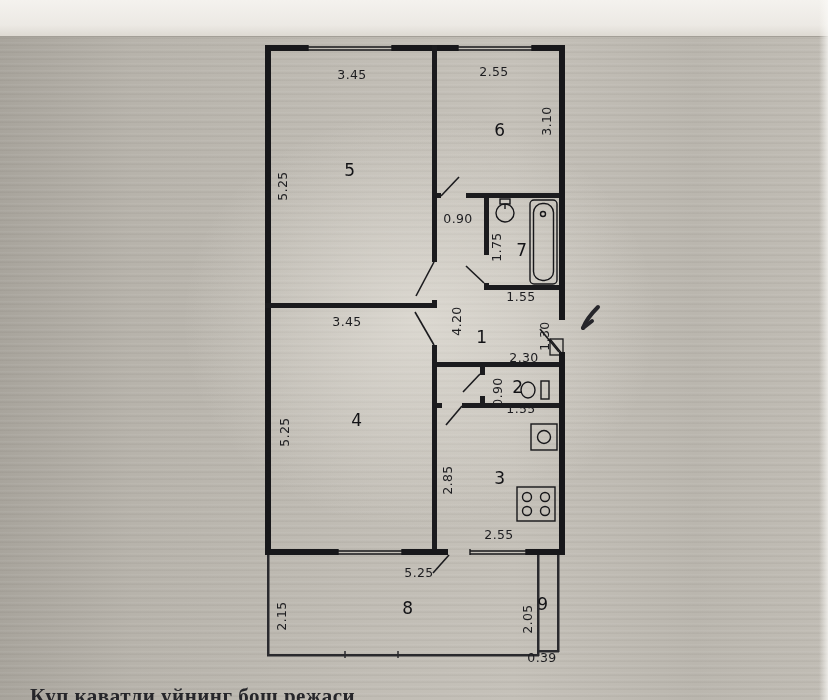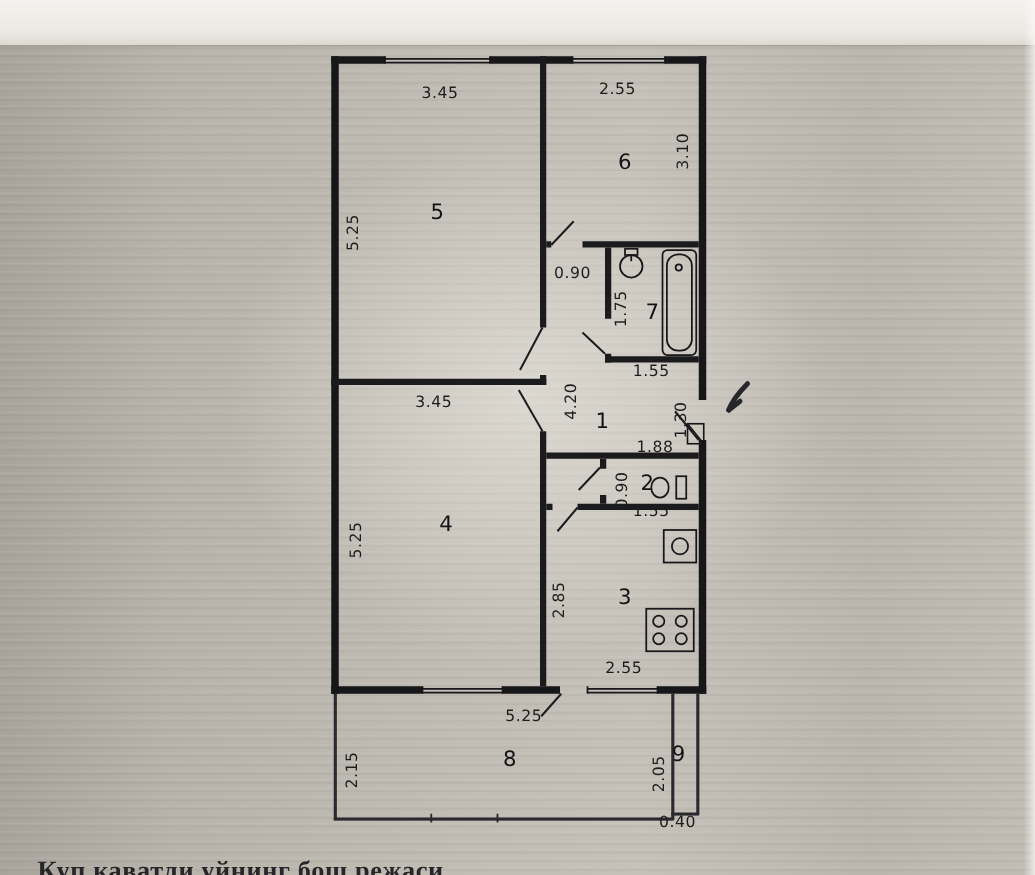--- a/index.html
+++ b/index.html
@@ -148,26 +148,26 @@
   <span class="room-no" style="left:350px;top:170px">5</span>
   <span class="room-no" style="left:500px;top:130px">6</span>
   <span class="room-no" style="left:522px;top:250px">7</span>
   <span class="room-no" style="left:408px;top:608px">8</span>
   <span class="room-no" style="left:543px;top:604px">9</span>
 
   <span class="lbl" style="left:352px;top:74px">3.45</span>
   <span class="lbl" style="left:494px;top:71px">2.55</span>
   <span class="lbl" style="left:458px;top:218px">0.90</span>
   <span class="lbl" style="left:521px;top:296px">1.55</span>
-  <span class="lbl" style="left:524px;top:357px">1.88</span>
+  <span class="lbl" style="left:524px;top:357px">2.30</span>
   <span class="lbl" style="left:521px;top:408px">1.55</span>
   <span class="lbl" style="left:347px;top:321px">3.45</span>
   <span class="lbl" style="left:499px;top:534px">2.55</span>
   <span class="lbl" style="left:419px;top:572px">5.25</span>
-  <span class="lbl" style="left:542px;top:657px">0.40</span>
+  <span class="lbl" style="left:542px;top:657px">0.39</span>
 
   <span class="lbl v" style="left:282px;top:186px">5.25</span>
   <span class="lbl v" style="left:546px;top:121px">3.10</span>
   <span class="lbl v" style="left:496px;top:247px">1.75</span>
   <span class="lbl v" style="left:456px;top:321px">4.20</span>
   <span class="lbl v" style="left:544px;top:336px">1.30</span>
   <span class="lbl v" style="left:497px;top:392px">0.90</span>
   <span class="lbl v" style="left:284px;top:432px">5.25</span>
   <span class="lbl v" style="left:447px;top:480px">2.85</span>
   <span class="lbl v" style="left:281px;top:616px">2.15</span>

